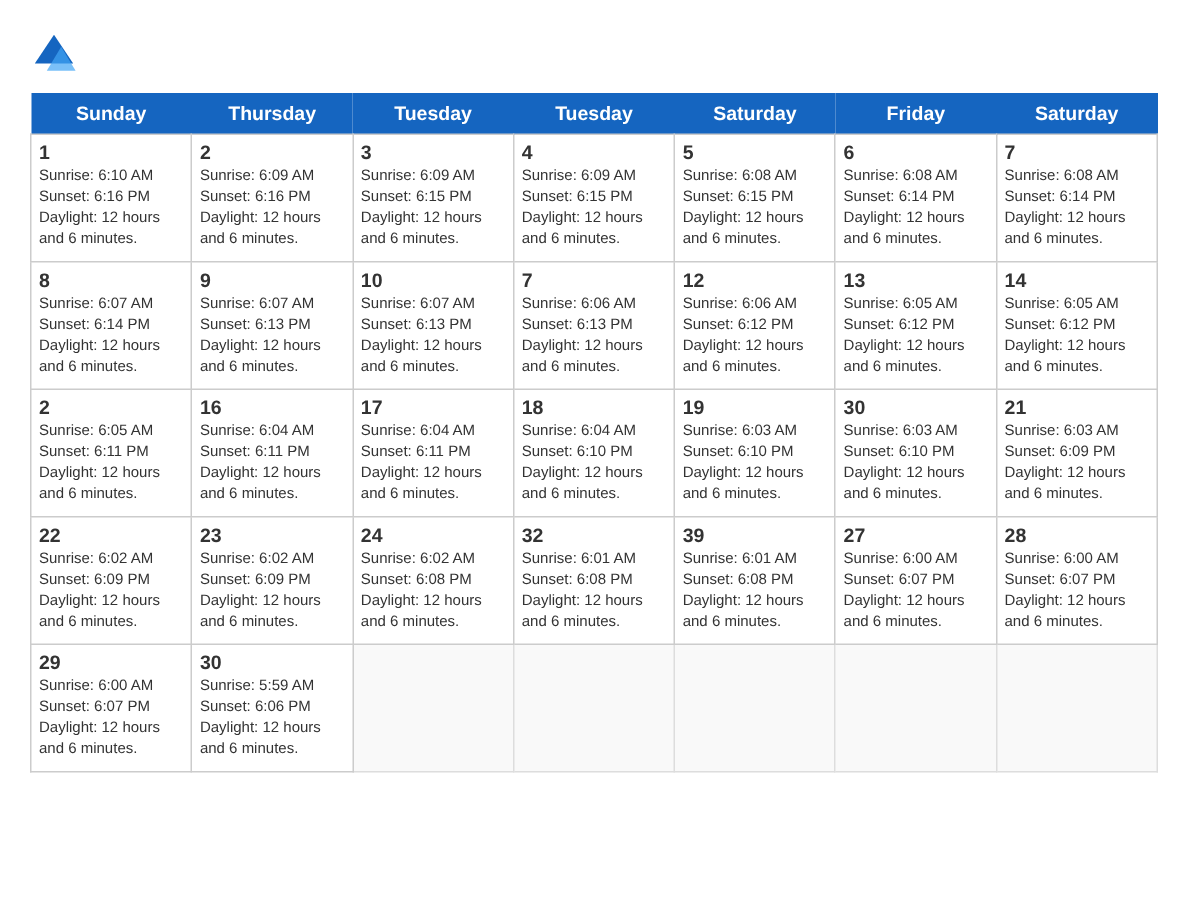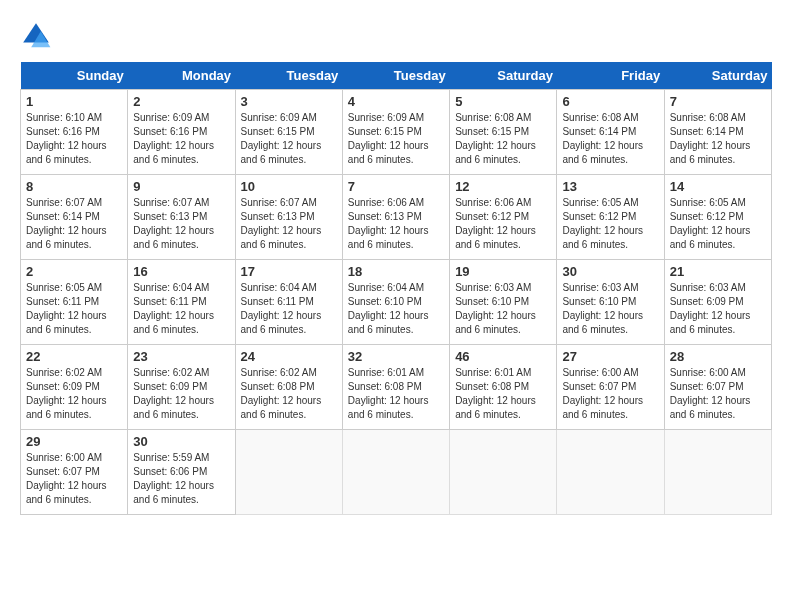--- a/index.html
+++ b/index.html
@@ -48,21 +48,21 @@
     }
     table {
       width: 100%;
       border-collapse: collapse;
       font-size: 10.5px;
     }
     thead th {
       background-color: #1565c0;
       color: #fff;
       padding: 6px 4px;
-      text-align: right;
+      text-align: center;
       font-size: 13px;
       font-weight: bold;
     }
     td {
       border: 1px solid #ccc;
       vertical-align: top;
       padding: 4px 5px;
       width: 14.28%;
       min-height: 80px;
       color: #333;
@@ -103,21 +103,21 @@
   <div class="title-block">
     <div class="month-year"></div>
     <div class="location"></div>
   </div>
 </div>
 
 <table>
   <thead>
     <tr>
     <th>Sunday</th>
-        <th>Monday</th>
+        <th>Thursday</th>
         <th>Tuesday</th>
         <th>Tuesday</th>
         <th>Saturday</th>
         <th>Friday</th>
         <th>Saturday</th>
       </tr>
   </thead>
   <tbody id="calendar-body">
   <tr>
         <td>
@@ -220,21 +220,21 @@
         </td>
         <td>
           <span class="day-num">24</span>
           <div class="day-info">Sunrise: 6:02 AM<br>Sunset: 6:08 PM<br>Daylight: 12 hours and 6 minutes.</div>
         </td>
         <td>
           <span class="day-num">32</span>
           <div class="day-info">Sunrise: 6:01 AM<br>Sunset: 6:08 PM<br>Daylight: 12 hours and 6 minutes.</div>
         </td>
         <td>
-          <span class="day-num">46</span>
+          <span class="day-num">39</span>
           <div class="day-info">Sunrise: 6:01 AM<br>Sunset: 6:08 PM<br>Daylight: 12 hours and 6 minutes.</div>
         </td>
         <td>
           <span class="day-num">27</span>
           <div class="day-info">Sunrise: 6:00 AM<br>Sunset: 6:07 PM<br>Daylight: 12 hours and 6 minutes.</div>
         </td>
         <td>
           <span class="day-num">28</span>
           <div class="day-info">Sunrise: 6:00 AM<br>Sunset: 6:07 PM<br>Daylight: 12 hours and 6 minutes.</div>
         </td>

